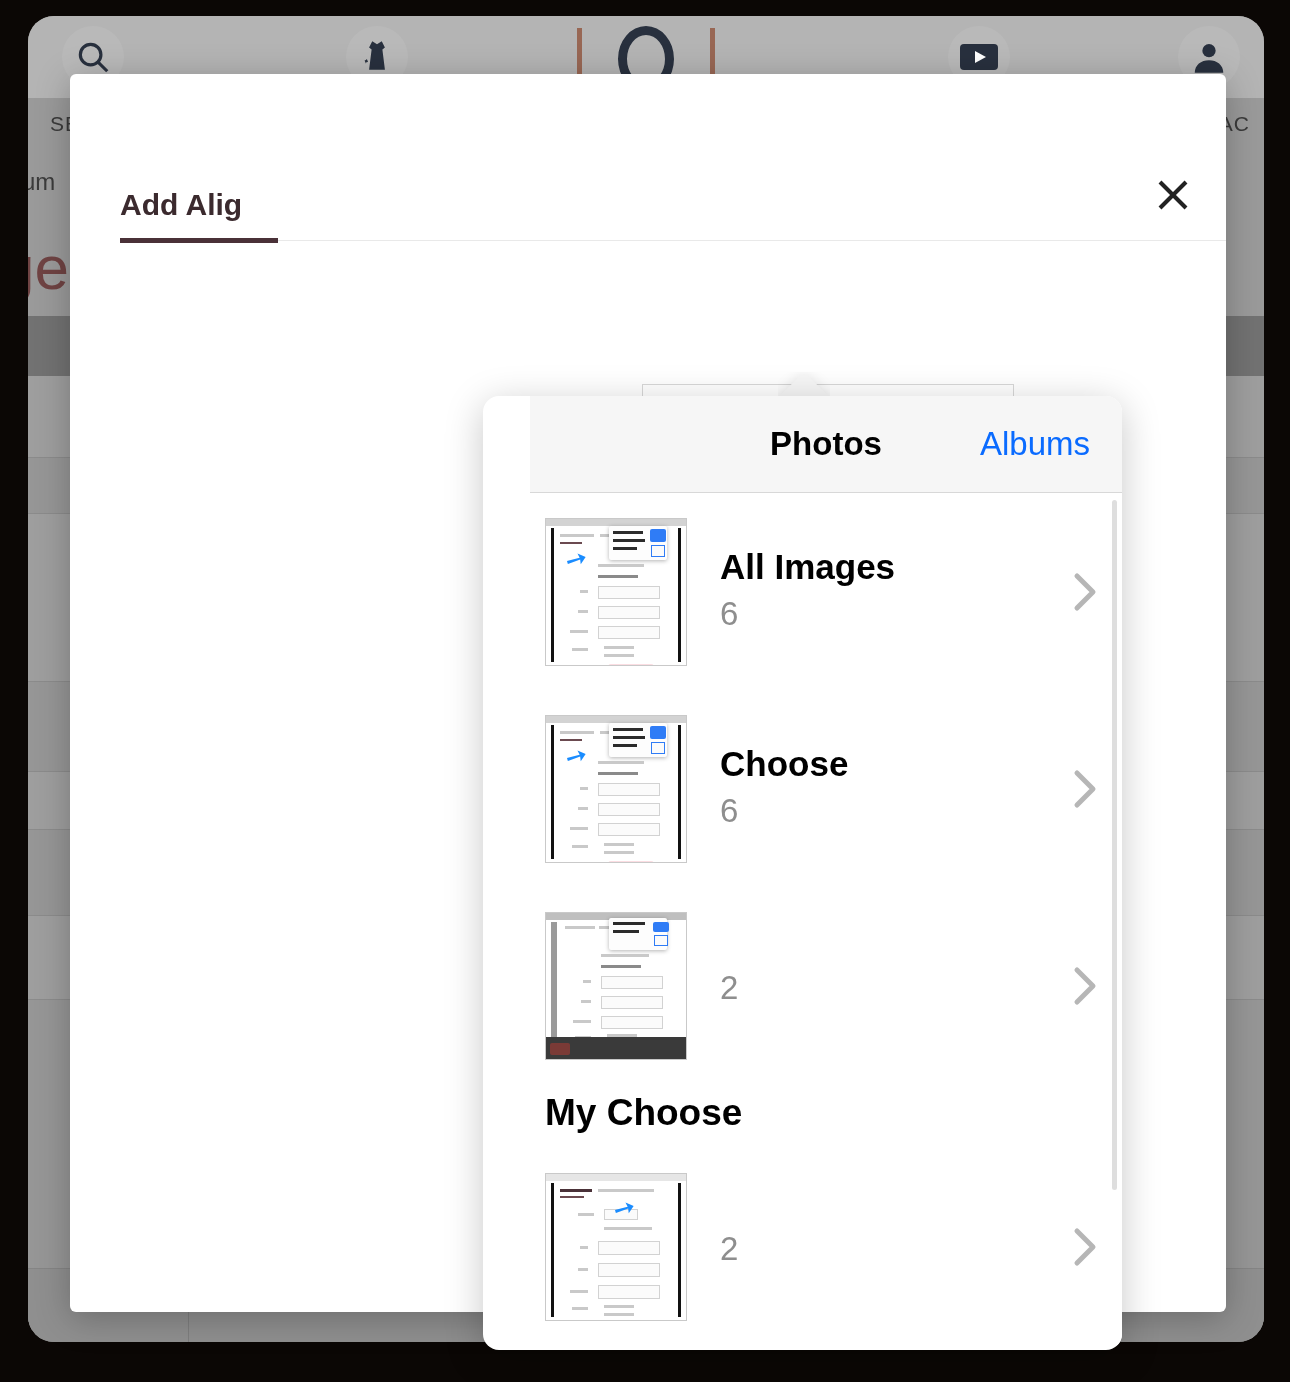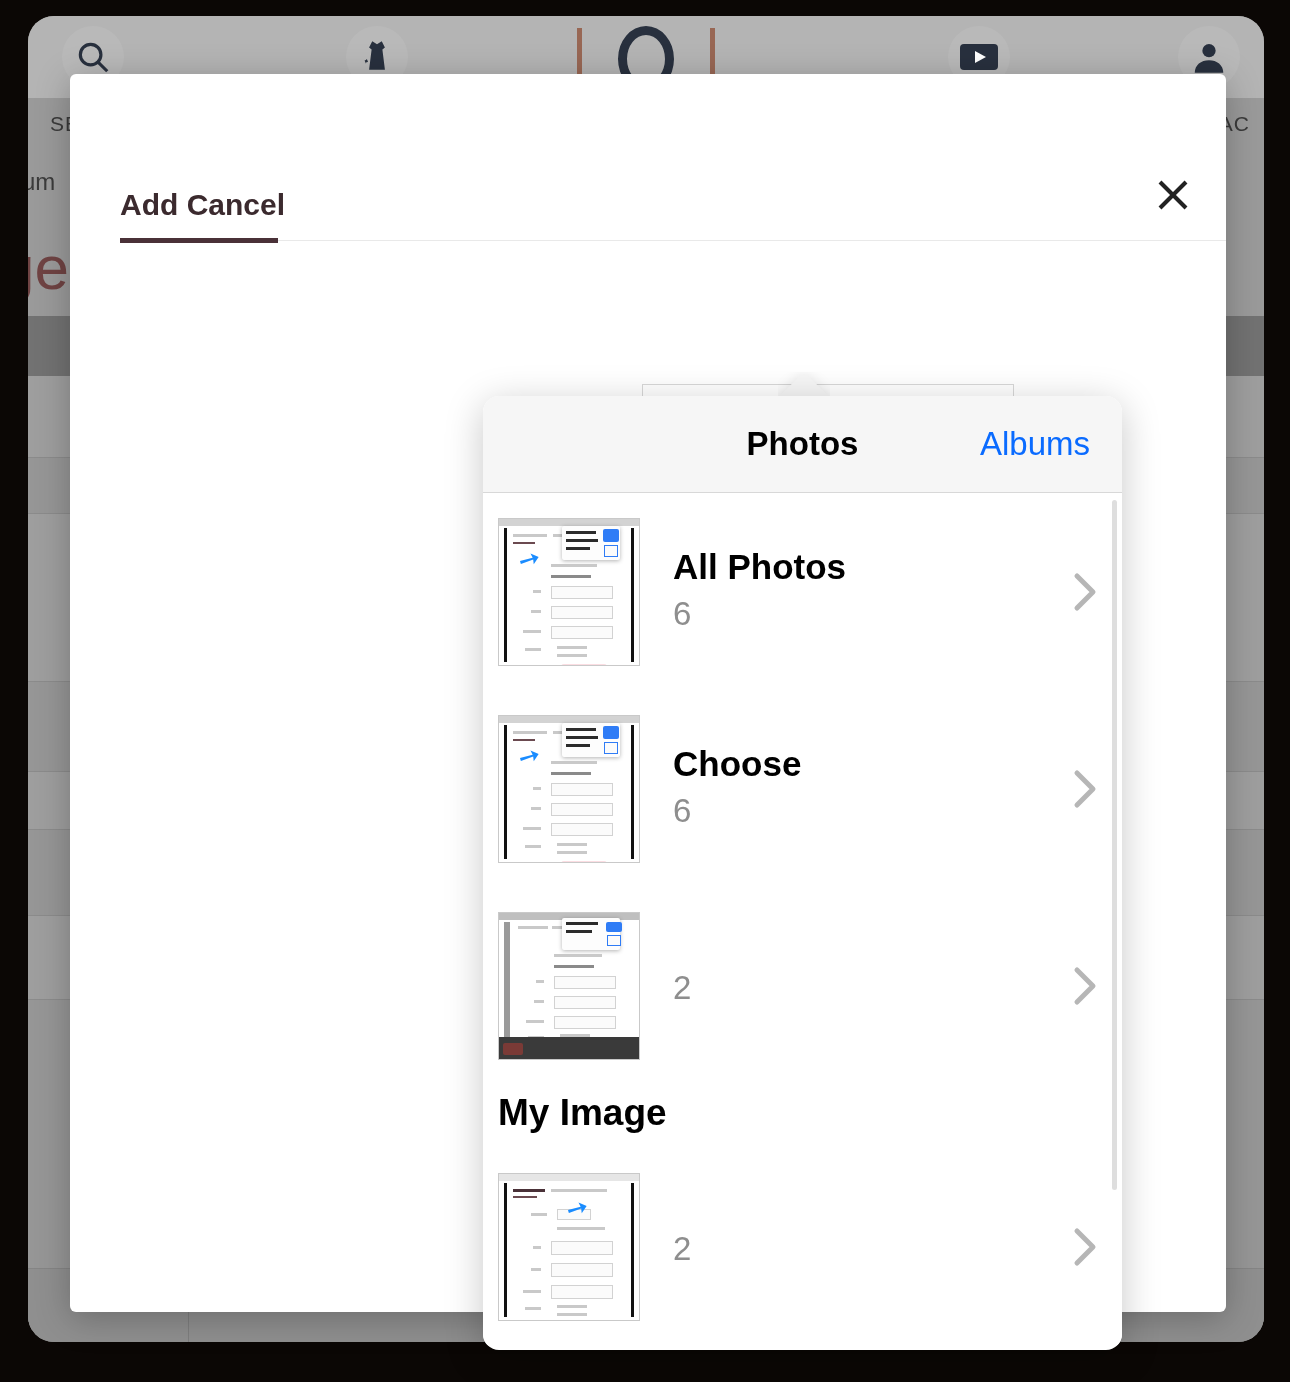--- a/index.html
+++ b/index.html
@@ -145,20 +145,21 @@
     position: absolute; left: 140px; top: 672px; width: 360px; text-align: right;
     font-size: 30px; color: #333;
   }
 
   
   #popover {
     position: absolute; left: 483px; top: 396px; width: 639px; height: 954px;
     background: #ffffff; border-radius: 16px;
     box-shadow: 0 8px 38px rgba(0,0,0,0.22);
     overflow: hidden;
+    padding-left: 47px;
   }
   #popover-arrow {
     position: absolute; left: 778px; top: 372px; width: 52px; height: 26px;
     overflow: hidden;
   }
   #popover-arrow::after {
     content: ""; position: absolute; left: 6px; top: 8px;
     width: 40px; height: 40px; background: #f6f6f6;
     transform: rotate(45deg); border-radius: 7px;
     box-shadow: 0 0 14px rgba(0,0,0,0.10);
@@ -300,21 +301,21 @@
   <div id="modal">
 
     <div id="modal-close">
       <svg width="34" height="34" viewBox="0 0 34 34" stroke="#222" stroke-width="4" stroke-linecap="butt">
         <line x1="4" y1="4" x2="30" y2="30"></line>
           <line x1="30" y1="4" x2="4" y2="30"></line>
       </svg>
     </div>
 
     <div id="tabs">
-      <div class="tab active">Add Cancel</div>
+      <div class="tab active">Add Alig</div>
     </div>
     <div id="tab-underline"></div>
     <div id="tabs-rule"></div>
 
     <div id="form-area">
       <div id="row-image">
         <div id="label-image">Image</div>
         <div id="file-input-box">
           <div id="choose-file-btn">Choose File</div>
           <div id="file-status">no…cted</div>
@@ -360,21 +361,21 @@
             <div class="mini-line" style="left:24px;top:82px;width:10px;"></div>
             <div class="mini-box" style="left:44px;top:98px;width:62px;height:13px;"></div>
             <div class="mini-line" style="left:16px;top:102px;width:18px;"></div>
             <div class="mini-line" style="left:18px;top:120px;width:16px;"></div>
             <div class="mini-line" style="left:50px;top:118px;width:30px;"></div>
             <div class="mini-line" style="left:50px;top:126px;width:30px;"></div>
             <div class="mini-pink" style="left:54px;top:136px;width:46px;height:9px;"></div>
           </div>
         </div>
         <div class="album-meta">
-          <div class="album-name">All Photos</div>
+          <div class="album-name">All Images</div>
           <div class="album-count">6</div>
         </div>
         <div class="album-chevron">
           <svg width="26" height="42" viewBox="0 0 26 42" fill="none" stroke="#b6b6b6" stroke-width="5" stroke-linecap="round" stroke-linejoin="round">
             <polyline points="5,5 21,21 5,37"></polyline>
           </svg>
         </div>
       </div>
 
       <div class="album-row">
@@ -448,21 +449,21 @@
         <div class="album-meta">
           <div class="album-count">2</div>
         </div>
         <div class="album-chevron">
           <svg width="26" height="42" viewBox="0 0 26 42" fill="none" stroke="#b6b6b6" stroke-width="5" stroke-linecap="round" stroke-linejoin="round">
             <polyline points="5,5 21,21 5,37"></polyline>
           </svg>
         </div>
       </div>
 
-      <div id="albums-section-title">My Image</div>
+      <div id="albums-section-title">My Choose</div>
 
       <div class="album-row">
         <div class="album-thumb">
           <div class="shot-bar" style="background:#e6e6e6"></div>
           <div class="shot-inner">
             <div class="mini-line" style="left:6px;top:6px;width:32px;height:3px;background:#4a3138"></div>
             <div class="mini-line" style="left:44px;top:6px;width:56px;"></div>
             <div class="mini-line" style="left:6px;top:13px;width:24px;height:2px;background:#6b4a50"></div>
             <div class="mini-box" style="left:50px;top:26px;width:34px;height:11px;"></div>
             <div class="mini-line" style="left:24px;top:30px;width:16px;"></div>

